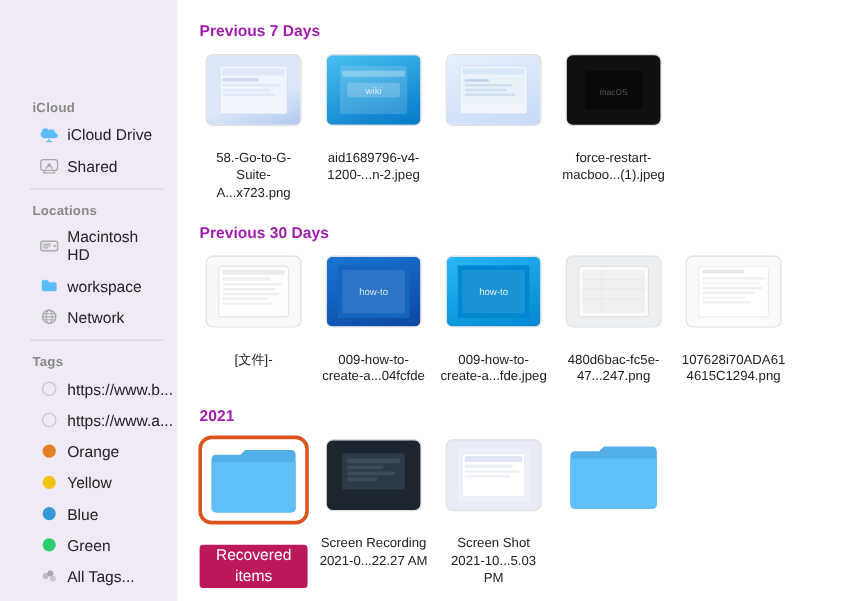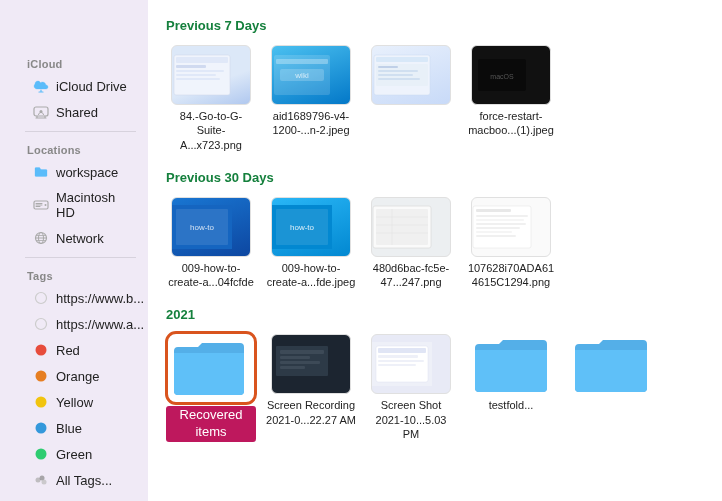--- a/index.html
+++ b/index.html
@@ -66,21 +66,21 @@
       flex: 1;
       height: 100%;
       overflow-y: auto;
       background: #fff;
       padding: 14px 18px;
     }
 
     .section-title {
       font-size: 13px;
       font-weight: 700;
-      color: #15803d;
+      color: #a21caf;
       margin-bottom: 12px;
       margin-top: 4px;
     }
 
     .file-grid {
       display: flex;
       flex-wrap: wrap;
       gap: 10px;
       margin-bottom: 18px;
     }
@@ -93,22 +93,22 @@
       cursor: pointer;
     }
 
     .file-thumb {
       width: 80px;
       height: 60px;
       border-radius: 6px;
       overflow: hidden;
       display: flex;
       align-items: center;
-      justify-content: flex-start;
-      margin-bottom: 4px;
+      justify-content: center;
+      margin-bottom: 20px;
       background: #f5f5f5;
       border: 1px solid #e0e0e0;
       position: relative;
     }
 
     .file-name {
       font-size: 11px;
       color: #222;
       text-align: center;
       line-height: 1.3;
@@ -149,37 +149,37 @@
     <span class="sidebar-item-label">Shared</span>
   </div>
 
   <div class="sidebar-divider"></div>
 
   <div class="sidebar-section-label">Locations</div>
 
   <div class="sidebar-item">
     <span class="sidebar-icon">
       <svg width="16" height="14" viewBox="0 0 16 14" fill="none">
-        <path d="M2 4.5L2 10.5C2 11.05 2.45 11.5 3 11.5H13C13.55 11.5 14 11.05 14 10.5V5.5C14 4.95 13.55 4.5 13 4.5H8L6.5 2.5H3C2.45 2.5 2 2.95 2 3.5V4.5Z" fill="#5bbcfa" stroke="#5bbcfa" stroke-width="0.3"></path>
-      </svg>
-    </span>
-    <span class="sidebar-item-label">workspace</span>
-  </div>
-
-  <div class="sidebar-item">
-    <span class="sidebar-icon">
-      <svg width="16" height="14" viewBox="0 0 16 14" fill="none">
         <rect x="1" y="3" width="14" height="8" rx="1.5" fill="none" stroke="#aaa" stroke-width="1.2"></rect>
         <circle cx="12.5" cy="7" r="1" fill="#aaa"></circle>
         <line x1="3" y1="5.5" x2="9" y2="5.5" stroke="#aaa" stroke-width="1" stroke-linecap="round"></line>
         <line x1="3" y1="7" x2="9" y2="7" stroke="#aaa" stroke-width="1" stroke-linecap="round"></line>
         <line x1="3" y1="8.5" x2="7" y2="8.5" stroke="#aaa" stroke-width="1" stroke-linecap="round"></line>
       </svg>
     </span>
     <span class="sidebar-item-label">Macintosh HD</span>
+  </div>
+
+  <div class="sidebar-item">
+    <span class="sidebar-icon">
+      <svg width="16" height="14" viewBox="0 0 16 14" fill="none">
+        <path d="M2 4.5L2 10.5C2 11.05 2.45 11.5 3 11.5H13C13.55 11.5 14 11.05 14 10.5V5.5C14 4.95 13.55 4.5 13 4.5H8L6.5 2.5H3C2.45 2.5 2 2.95 2 3.5V4.5Z" fill="#5bbcfa" stroke="#5bbcfa" stroke-width="0.3"></path>
+      </svg>
+    </span>
+    <span class="sidebar-item-label">workspace</span>
   </div>
 
   <div class="sidebar-item">
     <span class="sidebar-icon">
       <svg width="16" height="14" viewBox="0 0 16 14" fill="none">
         <circle cx="8" cy="7" r="5.5" stroke="#aaa" stroke-width="1.2" fill="none"></circle>
         <ellipse cx="8" cy="7" rx="2.5" ry="5.5" stroke="#aaa" stroke-width="1" fill="none"></ellipse>
         <line x1="2.5" y1="7" x2="13.5" y2="7" stroke="#aaa" stroke-width="1"></line>
         <line x1="3" y1="4.5" x2="13" y2="4.5" stroke="#aaa" stroke-width="0.8"></line>
         <line x1="3" y1="9.5" x2="13" y2="9.5" stroke="#aaa" stroke-width="0.8"></line>
@@ -203,28 +203,20 @@
 
   <div class="sidebar-item">
     <span class="sidebar-icon">
       <svg width="14" height="14" viewBox="0 0 14 14">
           <circle cx="7" cy="7" r="5.5" stroke="#ccc" stroke-width="1.2" fill="none"></circle>
         </svg>
     </span>
     <span class="sidebar-item-label">https://www.a...</span>
   </div>
 
-  <div class="sidebar-item">
-    <span class="sidebar-icon">
-      <svg width="14" height="14" viewBox="0 0 14 14">
-          <circle cx="7" cy="7" r="5.5" fill="#e74c3c"></circle>
-        </svg>
-    </span>
-    <span class="sidebar-item-label">Red</span>
-  </div>
 
   <div class="sidebar-item">
     <span class="sidebar-icon">
       <svg width="14" height="14" viewBox="0 0 14 14">
           <circle cx="7" cy="7" r="5.5" fill="#e67e22"></circle>
         </svg>
     </span>
     <span class="sidebar-item-label">Orange</span>
   </div>
 
@@ -278,21 +270,21 @@
         <div class="file-thumb" style="background:linear-gradient(160deg,#dce8f8 60%,#b0c8ef 100%);">
           <svg width="60" height="44" viewBox="0 0 60 44">
             <rect x="2" y="2" width="56" height="40" rx="2" fill="#f0f4fc" stroke="#ccd6ea" stroke-width="0.5"></rect>
             <rect x="4" y="4" width="52" height="6" rx="1" fill="#e0e8f8"></rect>
             <rect x="4" y="12" width="30" height="3" rx="1" fill="#d0daf0"></rect>
             <rect x="4" y="17" width="48" height="2" rx="1" fill="#e0e8f8"></rect>
             <rect x="4" y="21" width="40" height="2" rx="1" fill="#e0e8f8"></rect>
             <rect x="4" y="25" width="44" height="2" rx="1" fill="#e0e8f8"></rect>
           </svg>
         </div>
-        <span class="file-name">84.-Go-to-G-Suite-A...x723.png</span>
+        <span class="file-name">58.-Go-to-G-Suite-A...x723.png</span>
       </div>
 
       <div class="file-item">
         <div class="file-thumb" style="background:linear-gradient(160deg,#4ac0f0 0%,#0378c8 100%);">
           <svg width="60" height="44" viewBox="0 0 60 44">
             <rect x="2" y="2" width="56" height="40" rx="2" fill="rgba(255,255,255,0.15)"></rect>
             <rect x="4" y="6" width="52" height="5" rx="1" fill="rgba(255,255,255,0.3)"></rect>
             <rect x="8" y="16" width="44" height="12" rx="2" fill="rgba(255,255,255,0.2)"></rect>
             <text x="30" y="25" text-anchor="middle" font-size="8" fill="white" opacity="0.7">wiki</text>
           </svg>
@@ -326,20 +318,35 @@
         <span class="file-name">force-restart-macboo...(1).jpeg</span>
       </div>
 
     </div>
   </div>
 
   <div class="section-sep">
     <div class="section-title">Previous 30 Days</div>
     <div class="file-grid">
 
+      <div class="file-item">
+        <div class="file-thumb" style="background:#f8f8f8;">
+          <svg width="60" height="44" viewBox="0 0 60 44">
+            <rect x="1" y="1" width="58" height="42" rx="2" fill="white" stroke="#e0e0e0" stroke-width="0.8"></rect>
+            <rect x="4" y="4" width="52" height="4" rx="1" fill="#ececec"></rect>
+            <rect x="4" y="10" width="40" height="3" rx="1" fill="#f0f0f0"></rect>
+            <rect x="4" y="15" width="50" height="2" rx="1" fill="#f0f0f0"></rect>
+            <rect x="4" y="19" width="44" height="2" rx="1" fill="#f0f0f0"></rect>
+            <rect x="4" y="23" width="48" height="2" rx="1" fill="#f0f0f0"></rect>
+            <rect x="4" y="27" width="38" height="2" rx="1" fill="#f0f0f0"></rect>
+            <rect x="4" y="31" width="42" height="2" rx="1" fill="#f0f0f0"></rect>
+          </svg>
+        </div>
+        <span class="file-name">[文件]-</span>
+      </div>
 
       <div class="file-item">
         <div class="file-thumb" style="background:linear-gradient(160deg,#1976d2,#0d47a1);">
           <svg width="60" height="44" viewBox="0 0 60 44">
             <rect x="0" y="0" width="60" height="44" fill="#1565c0"></rect>
             <rect x="4" y="4" width="52" height="36" rx="1" fill="rgba(255,255,255,0.1)"></rect>
             <text x="30" y="25" text-anchor="middle" font-size="8" fill="rgba(255,255,255,0.8)">how-to</text>
           </svg>
         </div>
         <span class="file-name">009-how-to-create-a...04fcfde</span>
@@ -425,36 +432,27 @@
             <rect x="4" y="4" width="52" height="36" rx="2" fill="white" stroke="#dde1f0" stroke-width="0.5"></rect>
             <rect x="6" y="6" width="48" height="5" rx="1" fill="#e0e5f5"></rect>
             <rect x="6" y="13" width="40" height="3" rx="1" fill="#eef0f8"></rect>
             <rect x="6" y="18" width="46" height="2" rx="1" fill="#eef0f8"></rect>
             <rect x="6" y="22" width="38" height="2" rx="1" fill="#eef0f8"></rect>
           </svg>
         </div>
         <span class="file-name">Screen Shot 2021-10...5.03 PM</span>
       </div>
 
+
       <div class="file-item">
         <div class="file-thumb" style="background:transparent; border:none;">
           <svg width="80" height="60" viewBox="0 0 80 60">
             <path d="M4 14 Q4 10 8 10 L28 10 L32 6 L72 6 Q76 6 76 10 L76 54 Q76 58 72 58 L8 58 Q4 58 4 54 Z" fill="#54afe8"></path>
             <path d="M4 16 L76 16 L76 54 Q76 58 72 58 L8 58 Q4 58 4 54 Z" fill="#5fc0f8"></path>
           </svg>
         </div>
-        <span class="file-name">testfold...</span>
-      </div>
-
-      <div class="file-item">
-        <div class="file-thumb" style="background:transparent; border:none;">
-          <svg width="80" height="60" viewBox="0 0 80 60">
-            <path d="M4 14 Q4 10 8 10 L28 10 L32 6 L72 6 Q76 6 76 10 L76 54 Q76 58 72 58 L8 58 Q4 58 4 54 Z" fill="#54afe8"></path>
-            <path d="M4 16 L76 16 L76 54 Q76 58 72 58 L8 58 Q4 58 4 54 Z" fill="#5fc0f8"></path>
-          </svg>
-        </div>
         <span class="file-name"></span>
       </div>
 
     </div>
   </div>
 
 </div>
 
 </body></html>

